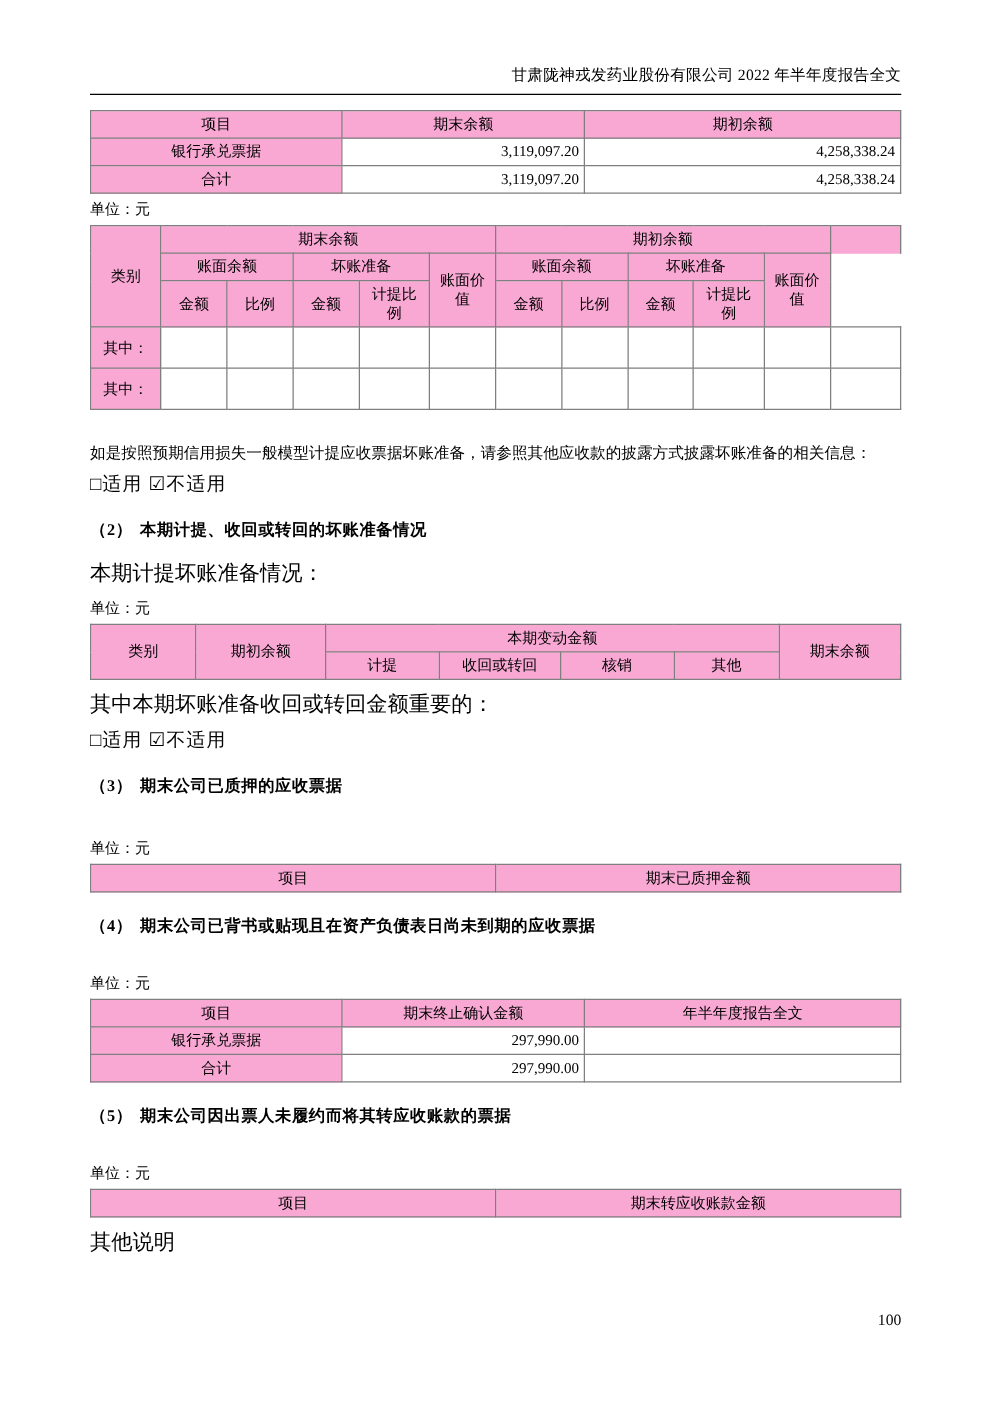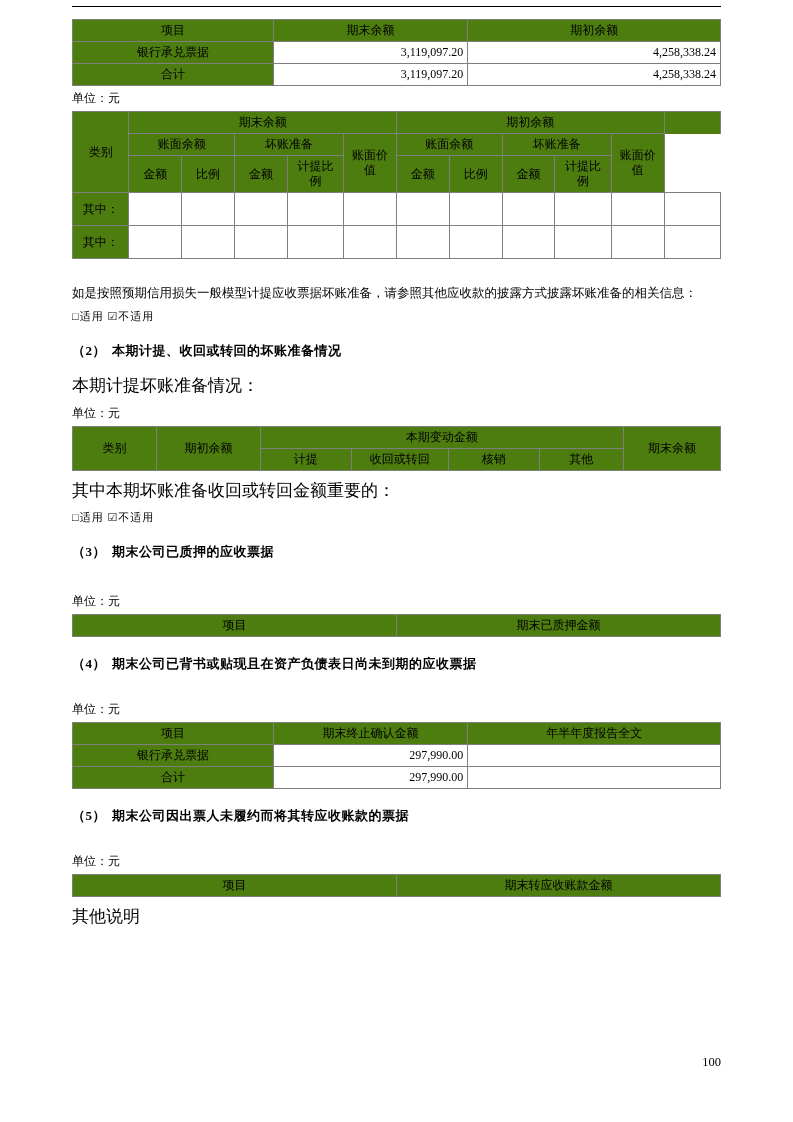--- a/index.html
+++ b/index.html
@@ -39,21 +39,21 @@
     table-layout: fixed;
   }
   table.doc td, table.doc th {
     border: 1px solid #7f7f7f;
     padding: 3px 4px;
     font-weight: normal;
     vertical-align: middle;
     line-height: 1.25;
   }
   .hdr {
-    background: #4d7c0f;
+    background: #f9a8d4;
     text-align: center;
   }
   .cell-center { text-align: center; }
   .cell-right { text-align: right; padding-right: 8px; }
   .cell-left { text-align: center; padding-left: 6px; }
   .unit {
     text-align: left;
     font-size: 12px;
     margin: 4px 0 4px 0;
   }
@@ -61,21 +61,21 @@
     font-size: 12.5px;
     margin: 24px 0 6px 0;
     line-height: 1.6;
   }
   .para-tight {
     font-size: 17px;
     margin: 6px 0 6px 0;
     line-height: 1.6;
   }
   .choice {
-    font-size: 11px;
+    font-size: 15px;
     margin: 4px 0 6px 0;
     letter-spacing: 1px;
   }
   .sec-title {
     font-size: 13px;
     font-weight: bold;
     margin: 18px 0 12px 0;
     letter-spacing: 0.5px;
   }
   .sec-title .num { margin-right: 6px; }
@@ -87,20 +87,21 @@
     bottom: 58px;
     font-size: 12.5px;
   }
   .tall-row td { height: 26px; }
 </style>
 </head>
 <body>
 
 <div class="page">
 
+  <div class="header-line">甘肃陇神戎发药业股份有限公司 2022 年半年度报告全文</div>
   <div class="header-rule"></div>
 
   <table class="doc">
     <colgroup>
       <col style="width:31%">
       <col style="width:30%">
       <col style="width:39%">
     </colgroup>
     <tbody>
       <tr>

